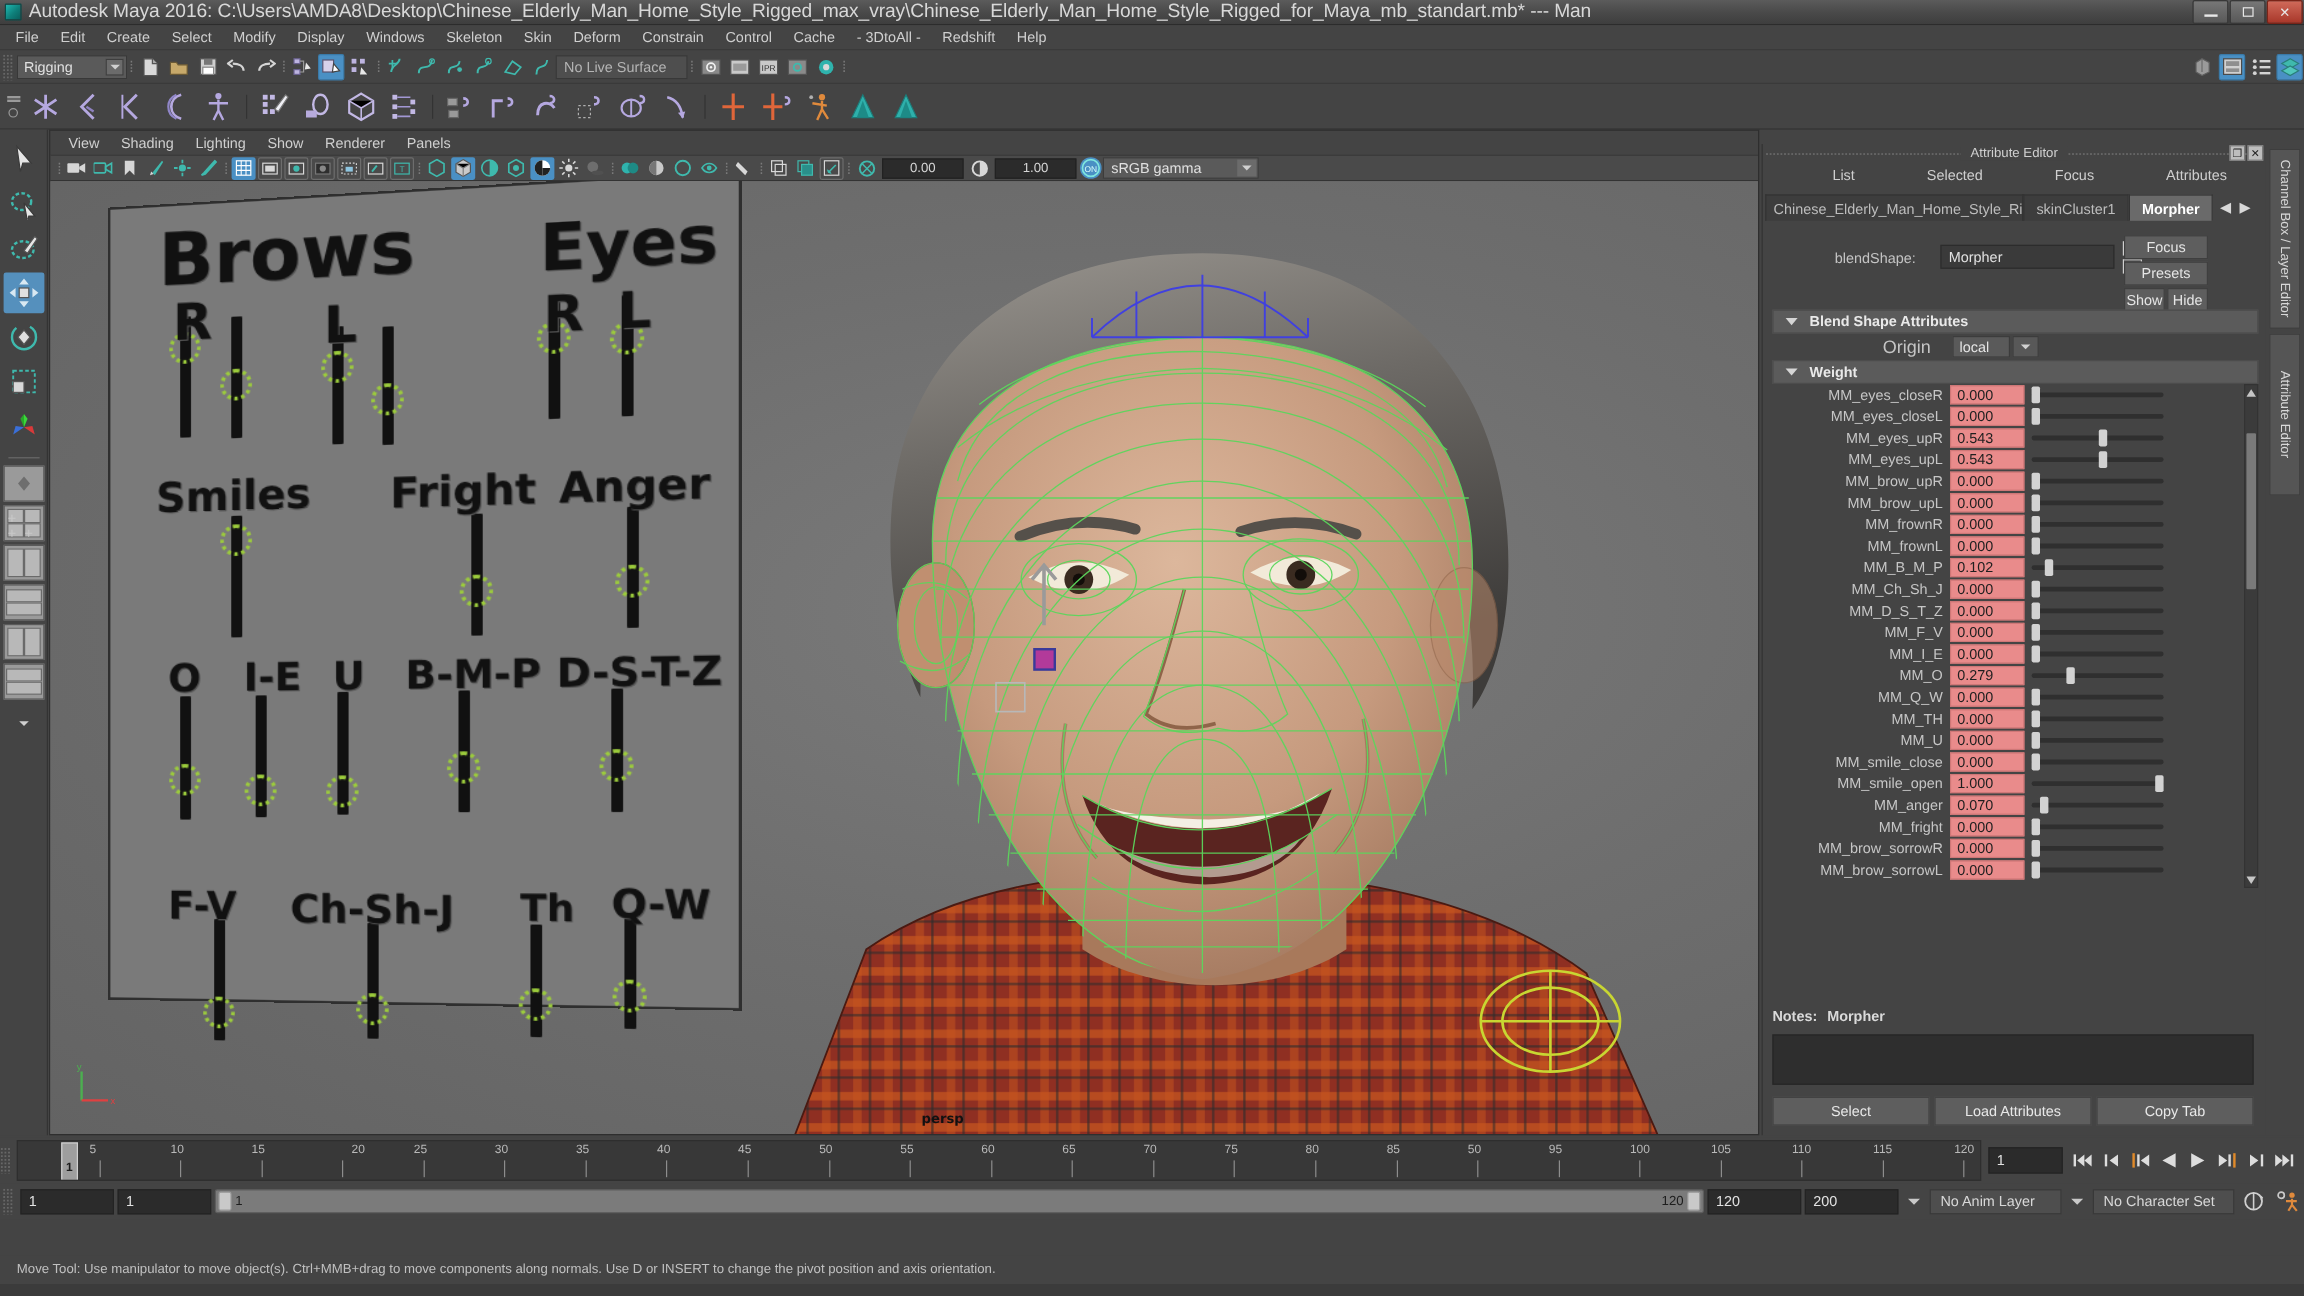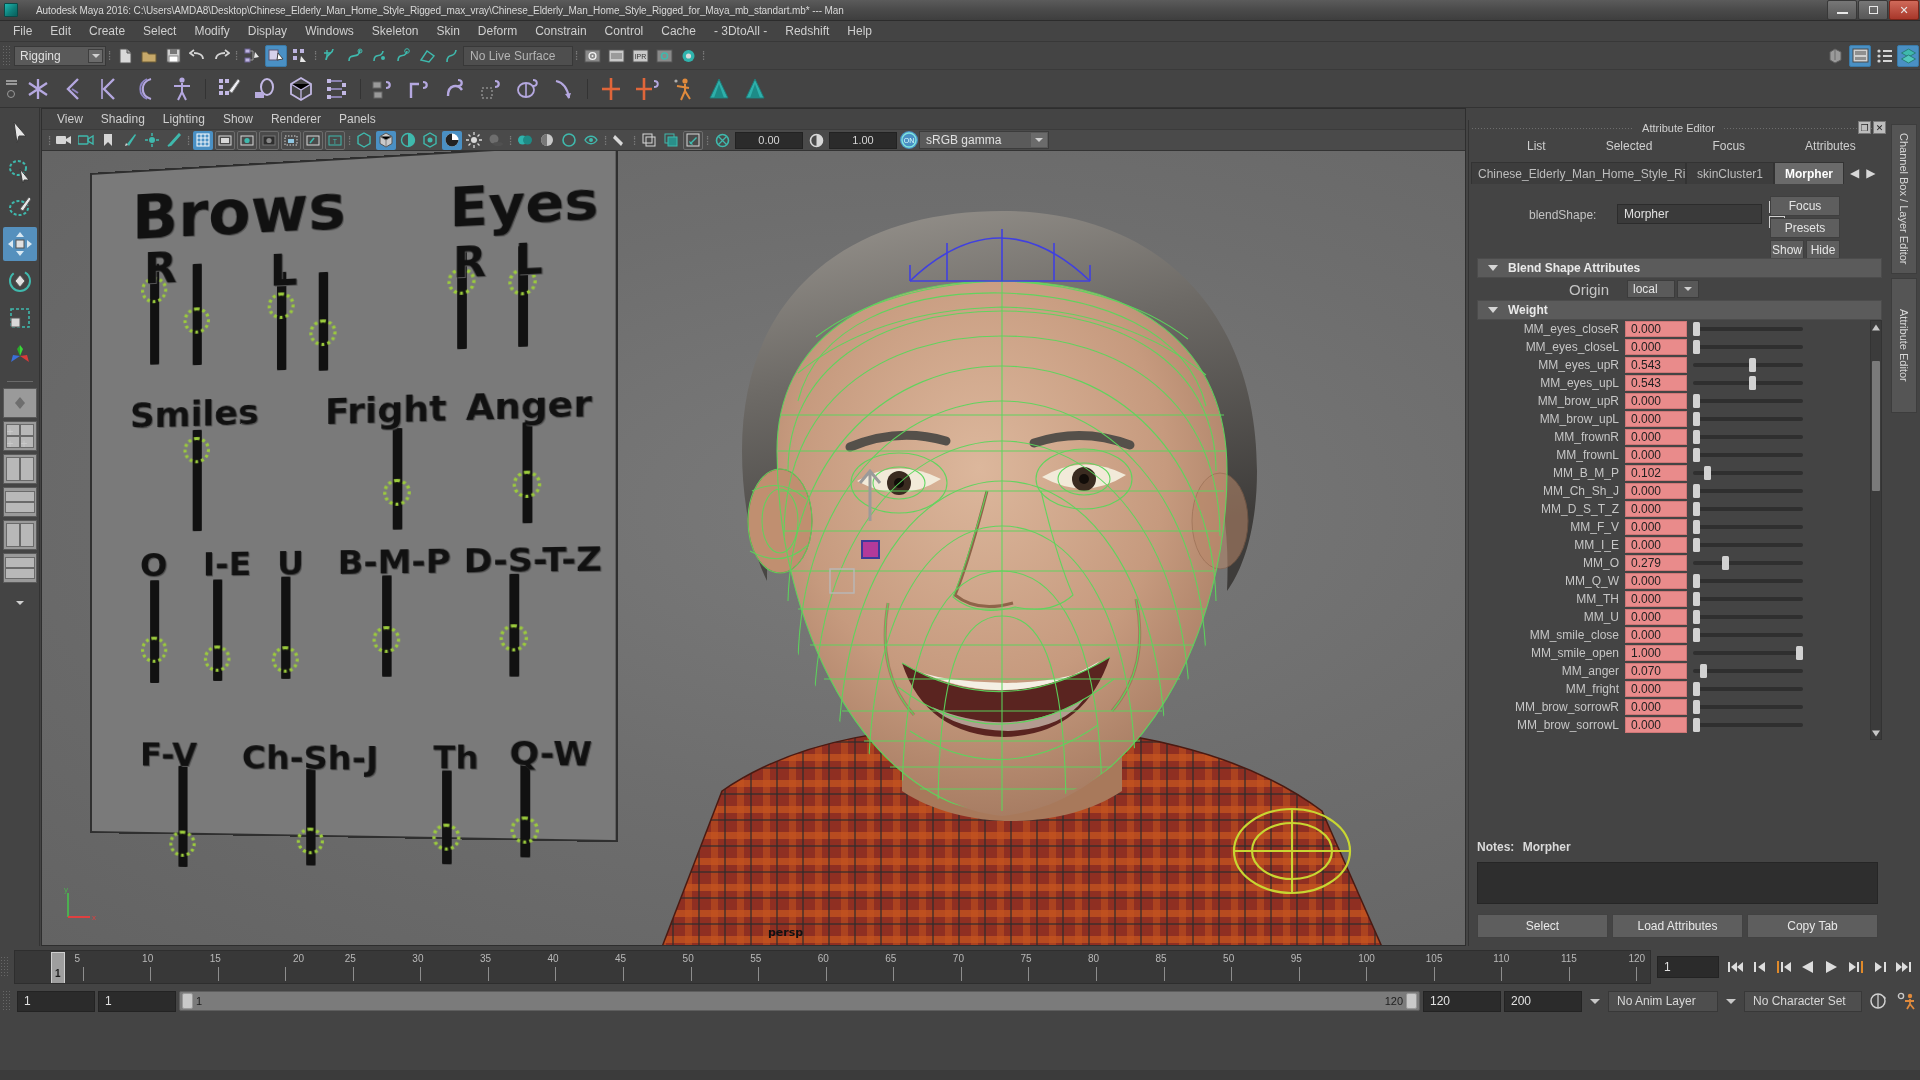--- a/index.html
+++ b/index.html
@@ -18,21 +18,21 @@
     position:absolute; left:0; top:0; width:1920px; height:21px;
     background:linear-gradient(to bottom,#5b5b5b 0%,#4a4a4a 50%,#3e3e3e 100%);
     border-bottom:1px solid #2c2c2c;
     display:flex; align-items:center; padding-left:4px;
   }
   .maya-logo{
     width:14px;height:14px;margin-right:6px;flex:none;
     background:linear-gradient(135deg,#1fb8b0 0%,#0e7f7a 55%,#0a5f5c 100%);
     border:1px solid #0a4a48; border-radius:1px;
   }
-  .title-text{ font-size:10px; color:#d8d8d8; white-space:nowrap; letter-spacing:-0.1px;margin-left:12px;}
+  .title-text{ font-size:16px; color:#d8d8d8; white-space:nowrap; letter-spacing:-0.1px;}
   .win-btns{ position:absolute; right:0; top:0; height:21px; display:flex; }
   .win-btn{
     width:30px;height:20px;margin:0 1px 0 0;
     background:linear-gradient(to bottom,#777 0%,#585858 100%);
     border:1px solid #383838; border-radius:2px;
     display:flex;align-items:center;justify-content:center;
     color:#e8e8e8;font-size:11px;
   }
   .win-btn.close{ background:linear-gradient(to bottom,#d06a5a 0%,#a8372a 100%); border-color:#7a2418;}
   .win-btn .bar{ width:11px;height:2px;background:#e8e8e8;margin-top:5px;}
@@ -1556,15 +1556,18 @@
     <div class="pb" style="width:26px;height:24px;display:flex;align-items:center;justify-content:center;">
       <svg width="20" height="18" viewBox="0 0 20 18">
           <circle cx="13" cy="4" r="2.2" fill="#e08a3c"></circle>
           <path d="M13 7v5M8 9h9M10 17l3-5 4 5" stroke="#e08a3c" stroke-width="1.8" fill="none"></path>
           <circle cx="4" cy="4" r="2.6" fill="none" stroke="#c9c9c9" stroke-width="1.4"></circle>
         </svg>
       </div>
   </div>
 
 
+  <div class="helpline">
+    <span>Move Tool: Use manipulator to move object(s). Ctrl+MMB+drag to move components along normals. Use D or INSERT to change the pivot position and axis orientation.</span>
+  </div>
   <div class="bottom-strip"></div>
 
 </div>
 
 </body></html>

